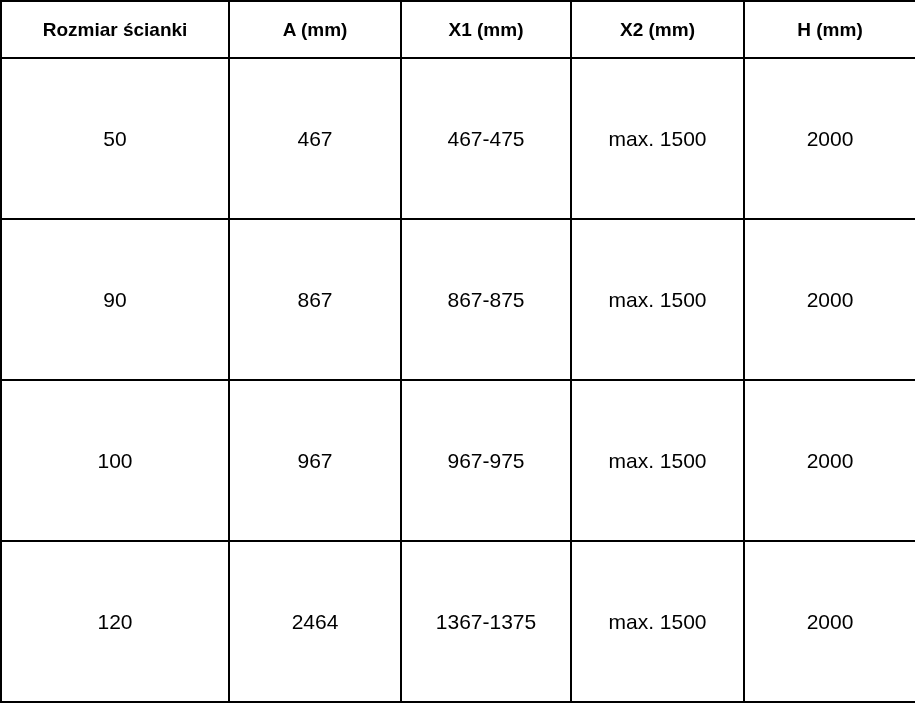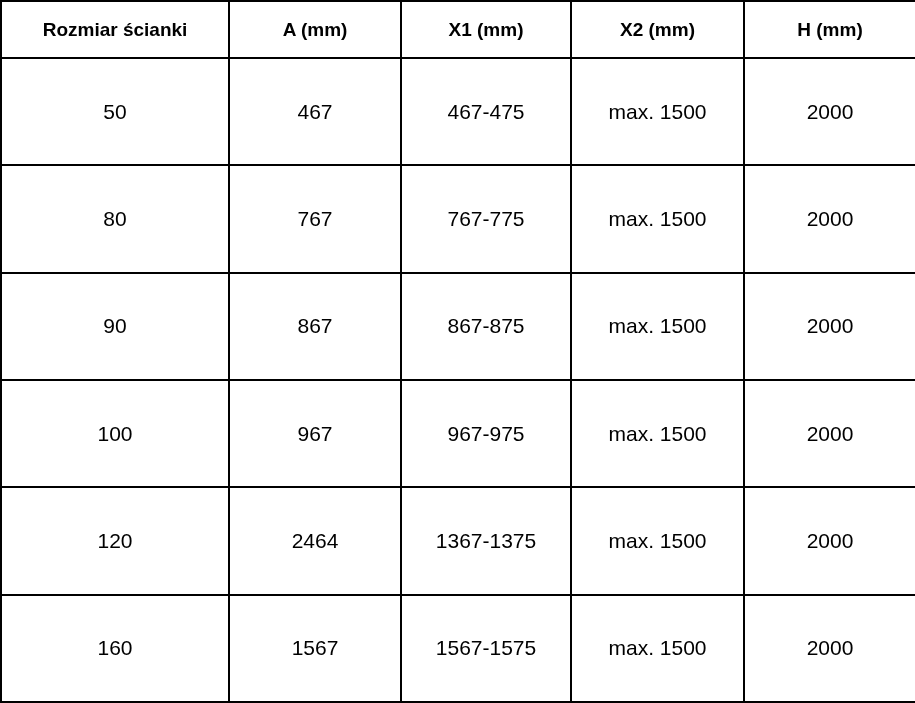--- a/index.html
+++ b/index.html
@@ -71,49 +71,35 @@
     </thead>
     <tbody>
         <tr>
           <td>50</td>
           <td>467</td>
           <td>467-475</td>
           <td>max. 1500</td>
           <td>2000</td>
         </tr>
         <tr>
-          <td>80</td>
-          <td>767</td>
-          <td>767-775</td>
-          <td>max. 1500</td>
-          <td>2000</td>
-        </tr>
-        <tr>
           <td>90</td>
           <td>867</td>
           <td>867-875</td>
           <td>max. 1500</td>
           <td>2000</td>
         </tr>
         <tr>
           <td>100</td>
           <td>967</td>
           <td>967-975</td>
           <td>max. 1500</td>
           <td>2000</td>
         </tr>
         <tr>
           <td>120</td>
           <td>2464</td>
           <td>1367-1375</td>
           <td>max. 1500</td>
           <td>2000</td>
         </tr>
-        <tr>
-          <td>160</td>
-          <td>1567</td>
-          <td>1567-1575</td>
-          <td>max. 1500</td>
-          <td>2000</td>
-        </tr>
       </tbody>
   </table>
 </div>
 
 </body></html>

